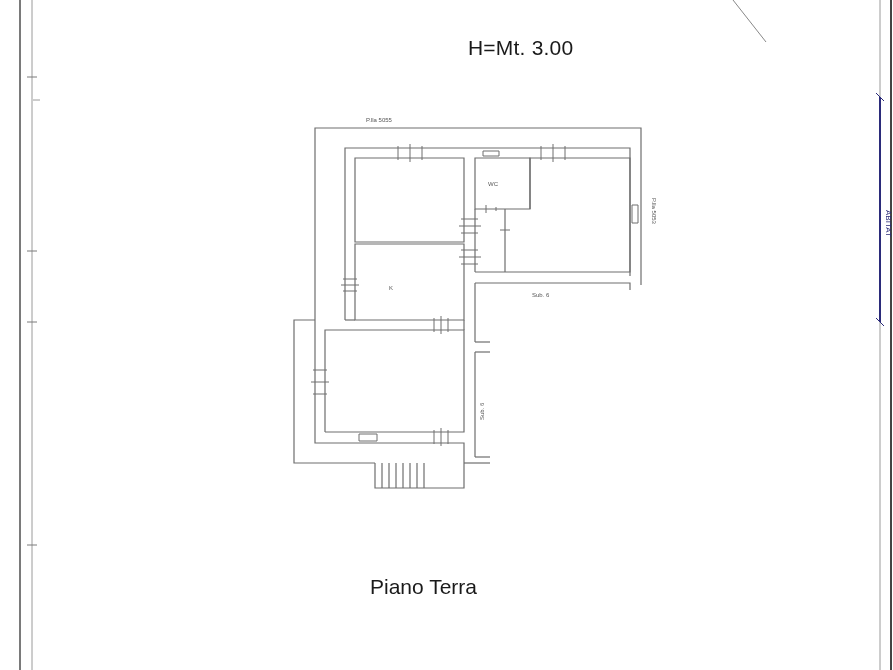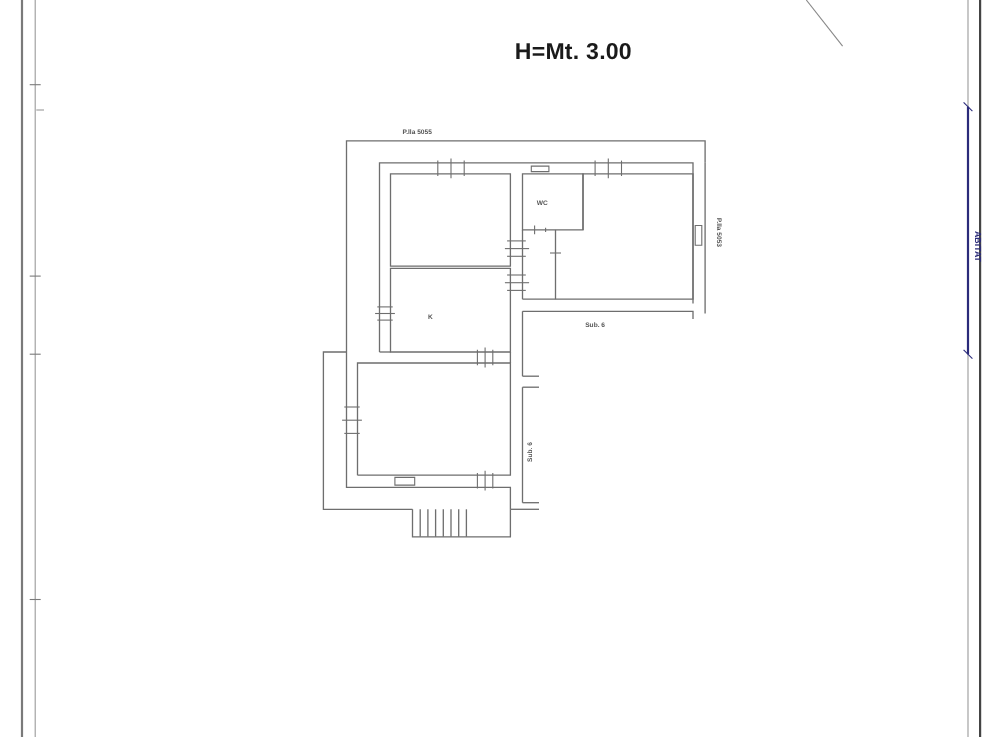--- a/index.html
+++ b/index.html
@@ -1,17 +1,17 @@
 <!DOCTYPE html>
 <html><head>
   <meta charset="utf-8">
   <style>
     html, body { margin: 0; padding: 0; background: #ffffff; }
     body { width: 893px; height: 670px; overflow: hidden; position: relative; font-family: "Liberation Sans", sans-serif; }
-    .sheet { position: absolute; left: 0; top: 0; width: 893px; height: 670px; font-weight: bold; }
+    .sheet { position: absolute; left: 0; top: 0; width: 893px; height: 670px; }
     .height-label { position: absolute; left: 468px; top: 36px; font-size: 21px; color: #1a1a1a; letter-spacing: 0.2px; }
     .floor-label { position: absolute; left: 370px; top: 575px; font-size: 21px; color: #1a1a1a; }
     .small { font-family: "Liberation Sans", sans-serif; font-size: 6px; fill: #555; }
     svg line, svg rect, svg polyline, svg path { vector-effect: non-scaling-stroke; }
   </style>
 </head>
 <body>
 
 <div class="sheet">
   <svg width="893" height="670" viewBox="0 0 893 670" xmlns="http://www.w3.org/2000/svg">
@@ -126,13 +126,14 @@
 
     <text class="small" x="366" y="122">P.lla 5055</text>
     <text class="small" x="488" y="186">WC</text>
     <text class="small" x="389" y="290">K</text>
     <text class="small" x="532" y="297">Sub. 6</text>
     <text class="small" x="0" y="0" transform="translate(484 420) rotate(-90)">Sub. 6</text>
     <text class="small" x="0" y="0" transform="translate(652 198) rotate(90)">P.lla 5053</text>
   </svg>
 
   <div class="height-label">H=Mt. 3.00</div>
+  <div class="floor-label">Piano Terra</div>
 </div>
 
 </body></html>

